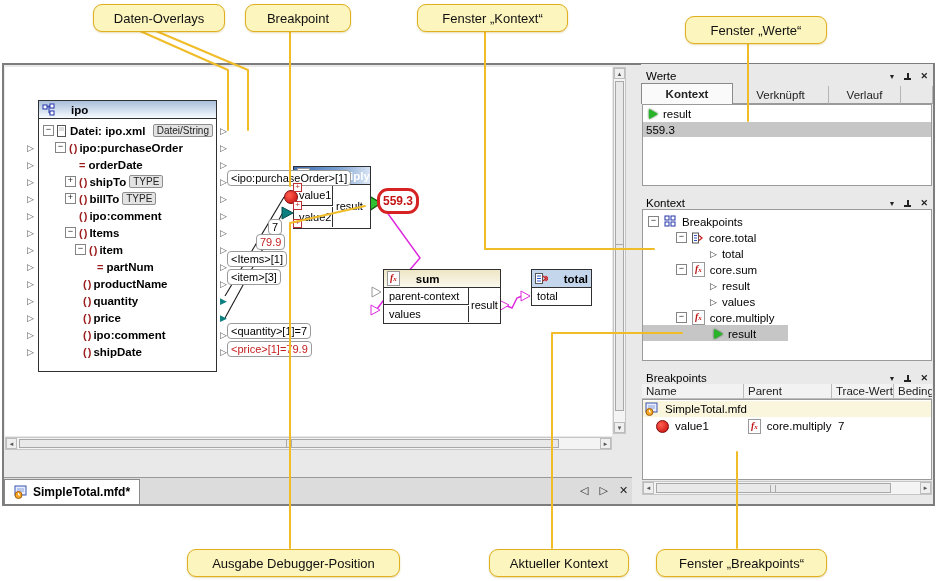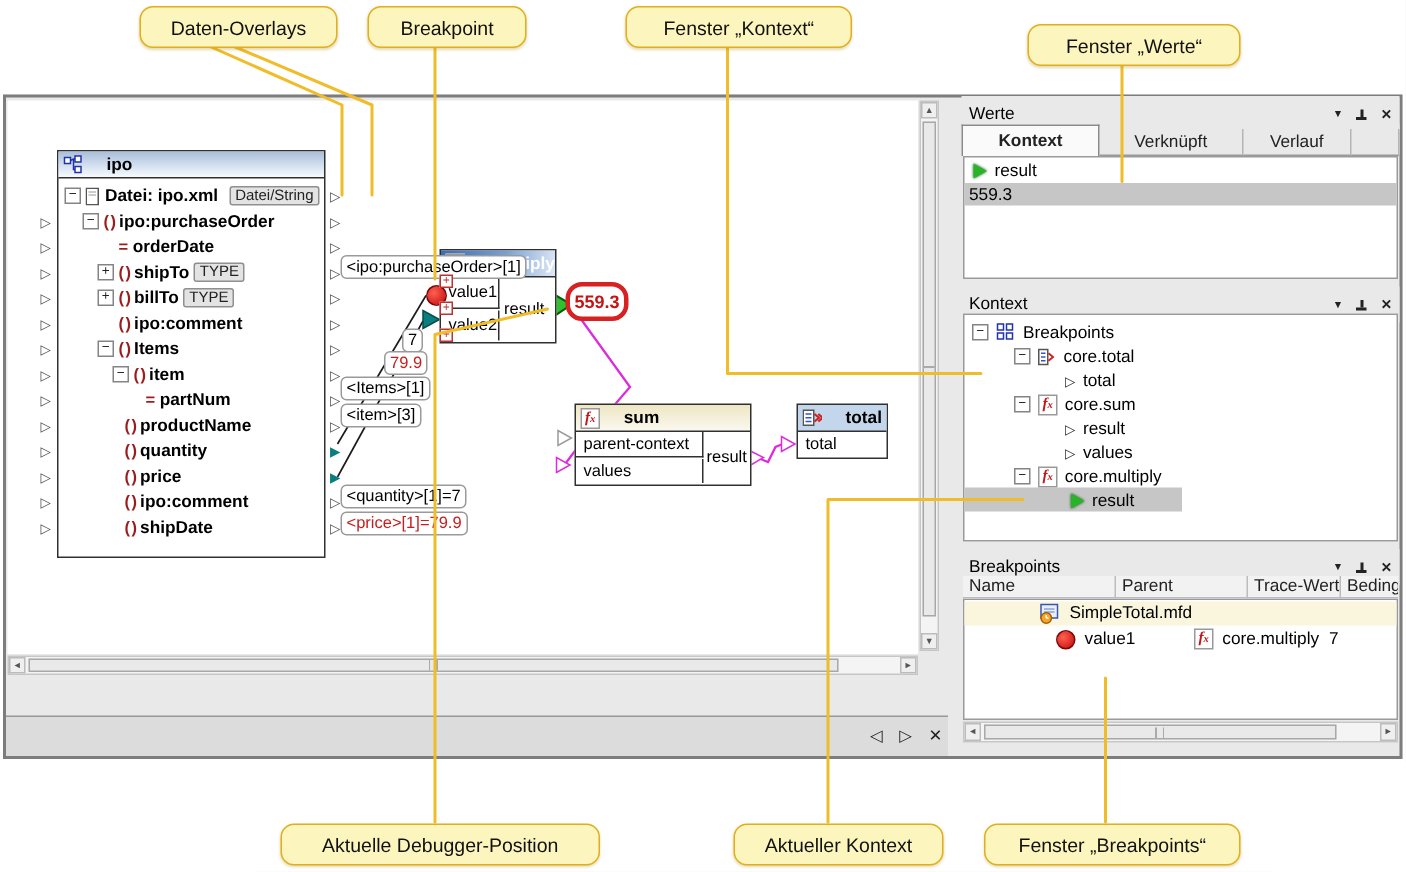--- a/index.html
+++ b/index.html
@@ -96,21 +96,21 @@
         border-right:1px solid #b5b5b5;border-bottom:1px solid #9a9a9a;box-sizing:border-box;}
   .wtab.active{background:#fafafa;border:1px solid #8a8a8a;border-bottom:none;font-weight:bold;height:21px;}
   .krow{position:absolute;height:15px;display:flex;align-items:center;gap:5px;font-size:11.5px;z-index:4;}
   .tri{color:#333;font-size:9px;} .tri::before{content:"▷";}
   .play{width:0;height:0;border-top:5px solid transparent;border-bottom:5px solid transparent;
         border-left:9px solid #28b428;filter:drop-shadow(0 0 1px #0b4d0b);}
   .hl{position:absolute;background:#c6c6c6;z-index:3;}
   .bheadcell{position:absolute;top:384px;height:15px;background:#f2f2f2;border-right:1px solid #bcbcbc;
              border-bottom:1px solid #bcbcbc;font-size:11.5px;color:#222;display:flex;align-items:center;
              padding:0 4px;z-index:4;box-sizing:border-box;overflow:hidden;white-space:nowrap;}
-  .brow{position:absolute;height:16px;display:flex;align-items:center;gap:6px;font-size:11.5px;z-index:4;margin-left:48px;}
+  .brow{position:absolute;height:16px;display:flex;align-items:center;gap:6px;font-size:11.5px;z-index:4;}
   .redball{width:11px;height:11px;border-radius:50%;background:radial-gradient(circle at 35% 35%,#ff6050,#c40808);
            border:1px solid #7c0606;flex:none;}
   svg.layer{position:absolute;left:0;top:0;z-index:4;pointer-events:none;}
   svg.leaders{z-index:9;}
 </style>
 </head>
 <body>
 
 <div class="stage">
 
@@ -309,20 +309,31 @@
     <span class="sbbtn" style="left:0;bottom:0">▼</span>
   </div>
   <div class="sbtrack" style="left:5px;top:437px;width:607px;height:13px">
     <span class="sbbtn" style="left:0;top:0">◄</span>
     <div class="sbthumb h" style="left:13px;top:1px;width:540px;height:9px"></div>
     <span class="sbbtn" style="right:0;top:0">►</span>
   </div>
 
 
   <div class="docbar"></div>
+  <div class="doctab">
+    <svg width="14" height="14">
+        <rect x="1" y="1" width="11" height="9" fill="#e8eeff" stroke="#3a55b0"></rect>
+        <line x1="3" y1="4" x2="10" y2="4" stroke="#8aa0d8"></line>
+        <line x1="3" y1="6" x2="10" y2="6" stroke="#8aa0d8"></line>
+        <circle cx="4.5" cy="10" r="3.5" fill="#f6a623" stroke="#a06010"></circle>
+        <line x1="4.5" y1="10" x2="4.5" y2="8" stroke="#fff"></line>
+        <line x1="4.5" y1="10" x2="6" y2="10" stroke="#fff"></line>
+      </svg>
+    <span>SimpleTotal.mfd*</span>
+  </div>
   <div class="docnav">
     <span>◁</span>
     <span>▷</span>
     <span>✕</span>
   </div>
 
   <div class="ptitle" style="top:64px">
     <span>Werte</span>
     <span class="pticons">
         <span class="tiny">▼</span>
@@ -456,17 +467,17 @@
       <polyline points="290,548 290,223 365,206"></polyline>
       <polyline points="552,548 552,333 682,333"></polyline>
       <polyline points="737,548 737,452"></polyline>
     </g>
   </svg>
 
   <div class="callout" style="left:93px;top:4px;width:118px;height:26px">Daten-Overlays</div>
   <div class="callout" style="left:245px;top:4px;width:92px;height:26px">Breakpoint</div>
   <div class="callout" style="left:417px;top:4px;width:137px;height:26px">Fenster „Kontext“</div>
   <div class="callout" style="left:685px;top:16px;width:128px;height:26px">Fenster „Werte“</div>
-  <div class="callout" style="left:187px;top:549px;width:199px;height:26px">Aktuelle Debugger-Position</div>
+  <div class="callout" style="left:187px;top:549px;width:199px;height:26px">Ausgabe Debugger-Position</div>
   <div class="callout" style="left:489px;top:549px;width:126px;height:26px">Aktueller Kontext</div>
   <div class="callout" style="left:656px;top:549px;width:157px;height:26px">Fenster „Breakpoints“</div>
 
 </div>
 
 </body></html>

